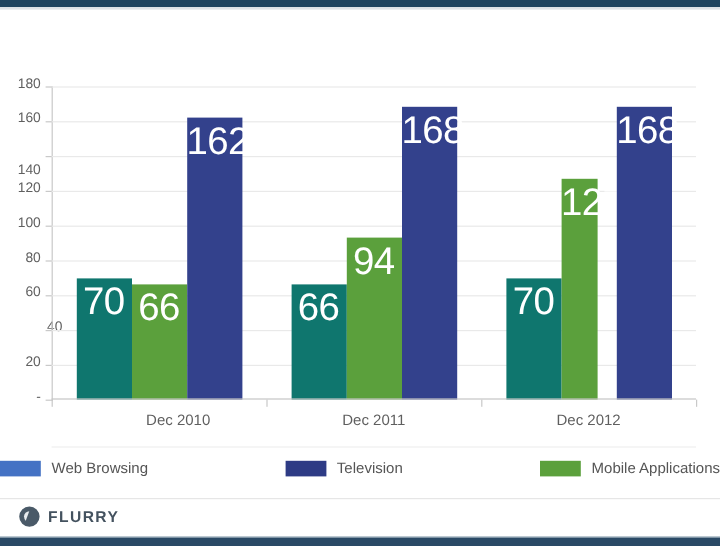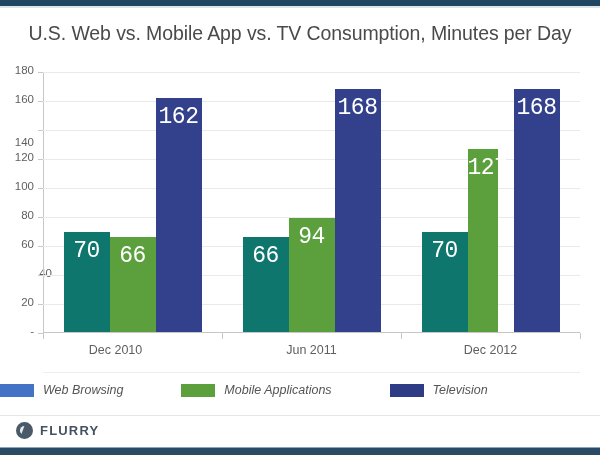--- a/index.html
+++ b/index.html
@@ -112,24 +112,23 @@
   .bar.web   { background: #0f766e; }
   .bar.mobile{ background: #5ba03c; }
   .bar.tv    { background: #33418c; }
   .bar-label {
     position: absolute;
     left: 0;
     width: 100%;
     top: 4px;
     text-align: center;
     color: #ffffff;
-    font-size: 23px;
+    font-size: 32px;
     line-height: 30px;
     letter-spacing: -0.5px;
-    font-family: Liberation Mono, monospace;
   }
 
   
   .xtick {
     position: absolute;
     top: 333px;
     width: 1px;
     height: 6px;
     background: #c9c9c9;
   }
@@ -148,24 +147,23 @@
     left: 43px; top: 372px;
     width: 537px; height: 1px;
     background: #eeeeee;
   }
   .legend {
     position: absolute;
     top: 383px;
     left: 0;
     width: 600px;
     display: flex;
-    justify-content: flex-start;
+    justify-content: space-between;
     align-items: center;
     gap: 58px;
-    font-style: italic;
   }
   .legend-item {
     display: flex;
     align-items: center;
     gap: 9px;
   }
   .legend-swatch {
     width: 34px;
     height: 13px;
   }
@@ -241,21 +239,20 @@
   }
 </style>
 </head>
 <body>
 
 <div id="page">
 
   <div class="top-rule"></div>
   <div class="top-rule-shadow"></div>
 
-  <div class="chart-title">U.S. Web vs. Mobile App vs. TV Consumption, Minutes per Day</div>
 
   <div id="yaxis-labels">
       <div class="ylabel-box" style="top: 64px; text-align: right;">180</div>
       <div class="ytick" style="top: 72px;"></div>
       <div class="ylabel-box" style="top: 93px;">160</div>
       <div class="ytick" style="top: 101px;"></div>
       <div class="ylabel-box" style="top: 136px;">140</div>
       <div class="ytick" style="top: 130px;"></div>
       <div class="ylabel-box" style="top: 151px;">120</div>
       <div class="ytick" style="top: 159px;"></div>
@@ -292,62 +289,62 @@
         </div>
         <div class="bar mobile" style="left: 66.5px; width: 46px; height: 95.7px;">
           <span class="bar-label">66</span>
         </div>
         <div class="bar tv" style="left: 112.5px; width: 46px; height: 234.9px;">
           <span class="bar-label">162</span>
         </div>
         <div class="bar web" style="left: 199.5px; width: 46px; height: 95.7px;">
           <span class="bar-label">66</span>
         </div>
-        <div class="bar mobile" style="left: 245.5px; width: 46px; height: 115px;">
+        <div class="bar mobile" style="left: 245.5px; width: 46px; height: 135px;">
           <span class="bar-label">94</span>
         </div>
         <div class="bar tv" style="left: 291.5px; width: 46px; height: 243.6px;">
           <span class="bar-label">168</span>
         </div>
         <div class="bar web" style="left: 378.5px; width: 46px; height: 101.5px;">
           <span class="bar-label">70</span>
         </div>
         <div class="bar mobile" style="left: 424.5px; width: 30px; height: 184.15px;">
           <span class="bar-label">127</span>
         </div>
         <div class="bar tv" style="left: 470.5px; width: 46px; height: 243.6px;">
           <span class="bar-label">168</span>
         </div>
       </div>
     <div class="baseline"></div>
   </div>
 
   <div id="xaxis">
       <div class="xtick" style="left: 43px;"></div>
-      <div class="xlabel" style="left: 26px; width: 179px;">Dec 2010</div>
+      <div class="xlabel" style="left: 59px; width: 179px;">Dec 2010</div>
       <div class="xtick" style="left: 222px;"></div>
-      <div class="xlabel" style="left: 222px; width: 179px;">Jun 2011</div>
+      <div class="xlabel" style="left: 222px; width: 179px;">Dec 2011</div>
       <div class="xtick" style="left: 401px;"></div>
       <div class="xlabel" style="left: 401px; width: 179px;">Dec 2012</div>
       <div class="xtick" style="left: 580px;"></div>
     </div>
 
   <div class="legend-sep"></div>
   <div class="legend" id="legend">
       <div class="legend-item">
         <span class="legend-swatch web"></span>
         <span class="legend-text">Web Browsing</span>
       </div>
       <div class="legend-item">
+        <span class="legend-swatch tv"></span>
+        <span class="legend-text">Television</span>
+      </div>
+      <div class="legend-item">
         <span class="legend-swatch mobile"></span>
         <span class="legend-text">Mobile Applications</span>
-      </div>
-      <div class="legend-item">
-        <span class="legend-swatch tv"></span>
-        <span class="legend-text">Television</span>
       </div>
     </div>
 
   <div class="footer">
     <div class="footer-divider"></div>
     <div class="brand">
       <span class="brand-mark"></span>
       <span class="brand-text">FLURRY</span>
     </div>
   </div>

